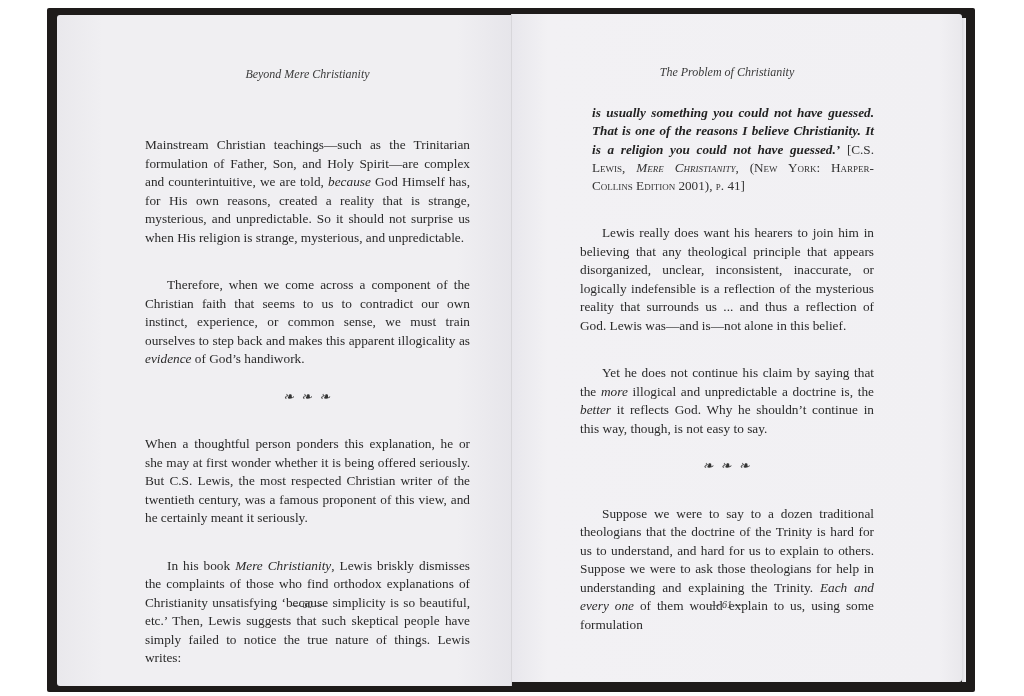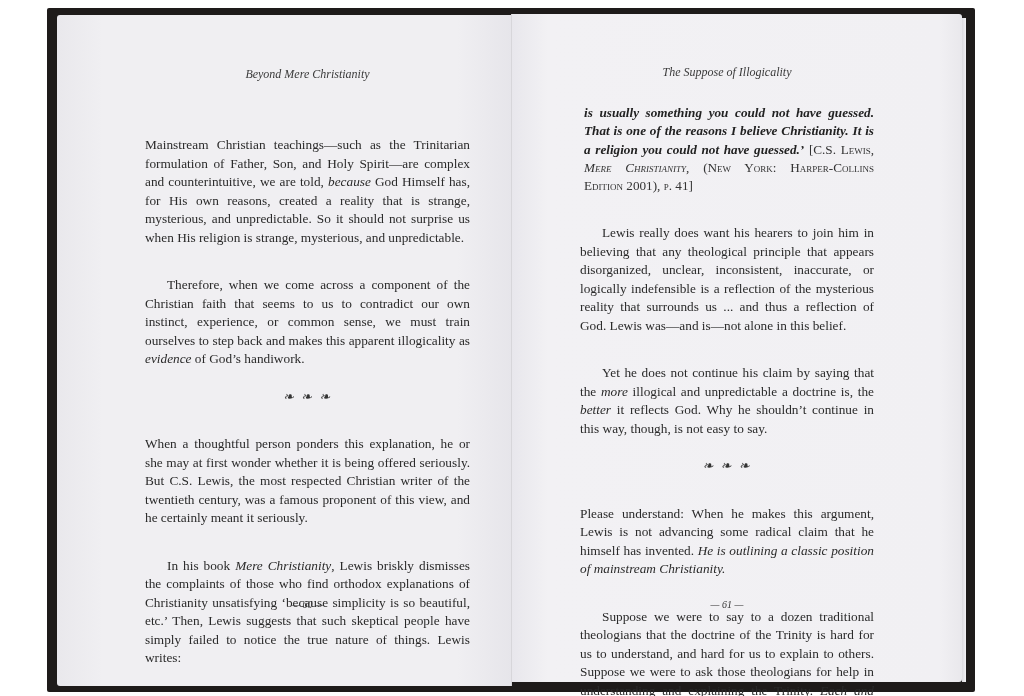--- a/index.html
+++ b/index.html
@@ -73,24 +73,23 @@
 <div class="col left">
   <p class="noindent"><span>Mainstream Christian teachings—such as the Trinitarian formulation of Father, Son, and Holy Spirit—are complex and counterintuitive, we are told, </span><span class="it">because</span><span> God Himself has, for His own reasons, created a reality that is strange, mysterious, and unpredictable. So it should not surprise us when His religion is strange, mysterious, and unpredictable.</span></p>
   <p class="indent"><span>Therefore, when we come across a component of the Christian faith that seems to us to contradict our own instinct, experience, or common sense, we must train ourselves to step back and makes this apparent illogicality as </span><span class="it">evidence</span><span> of God’s handiwork.</span></p>
   <div class="ornament left">❧ ❧ ❧</div>
   <p class="noindent">When a thoughtful person ponders this explanation, he or she may at first wonder whether it is being offered seriously. But C.S. Lewis, the most respected Christian writer of the twentieth century, was a famous proponent of this view, and he certainly meant it seriously.</p>
   <p class="indent"><span>In his book </span><span class="it">Mere Christianity</span><span>, Lewis briskly dismisses the complaints of those who find orthodox explanations of Christianity unsatisfying ‘because simplicity is so beautiful, etc.’ Then, Lewis suggests that such skeptical people have simply failed to notice the true nature of things. Lewis writes:</span></p>
 </div>
 
 <div class="page-num left">— 60 —</div>
 
-<div class="running-head right">The Suppose of Illogicality</div>
+<div class="running-head right">The Problem of Christianity</div>
 
 <div class="col right">
-  <div class="quote" style="margin-left:4px;"><span>is usually something you could not have guessed. That is one of the reasons I believe Christianity. It is a religion you could not have guessed.’</span><span class="smallcaps"><span> [C.S. Lewis, </span><em>Mere Christianity</em><span>, (New York: Harper-Collins Edition 2001), p. 41]</span></span></div>
+  <div class="quote" style="margin-left:12px;"><span>is usually something you could not have guessed. That is one of the reasons I believe Christianity. It is a religion you could not have guessed.’</span><span class="smallcaps"><span> [C.S. Lewis, </span><em>Mere Christianity</em><span>, (New York: Harper-Collins Edition 2001), p. 41]</span></span></div>
   <p class="indent">Lewis really does want his hearers to join him in believing that any theological principle that appears disorganized, unclear, inconsistent, inaccurate, or logically indefensible is a reflection of the mysterious reality that surrounds us ... and thus a reflection of God. Lewis was—and is—not alone in this belief.</p>
   <p class="indent"><span>Yet he does not continue his claim by saying that the </span><span class="it">more</span><span> illogical and unpredictable a doctrine is, the </span><span class="it">better</span><span> it reflects God. Why he shouldn’t continue in this way, though, is not easy to say.</span></p>
   <div class="ornament right">❧ ❧ ❧</div>
-  <p class="noindent"><span>Please understand: When he makes this argument, Lewis is not advancing some radical claim that he himself has invented. </span><span class="it">He is outlining a classic position of mainstream Christianity.</span></p>
   <p class="indent"><span>Suppose we were to say to a dozen traditional theologians that the doctrine of the Trinity is hard for us to understand, and hard for us to explain to others. Suppose we were to ask those theologians for help in understanding and explaining the Trinity. </span><span class="it">Each and every one</span><span> of them would explain to us, using some formulation</span></p>
 </div>
 
 <div class="page-num right">— 61 —</div>
 
 </body></html>

